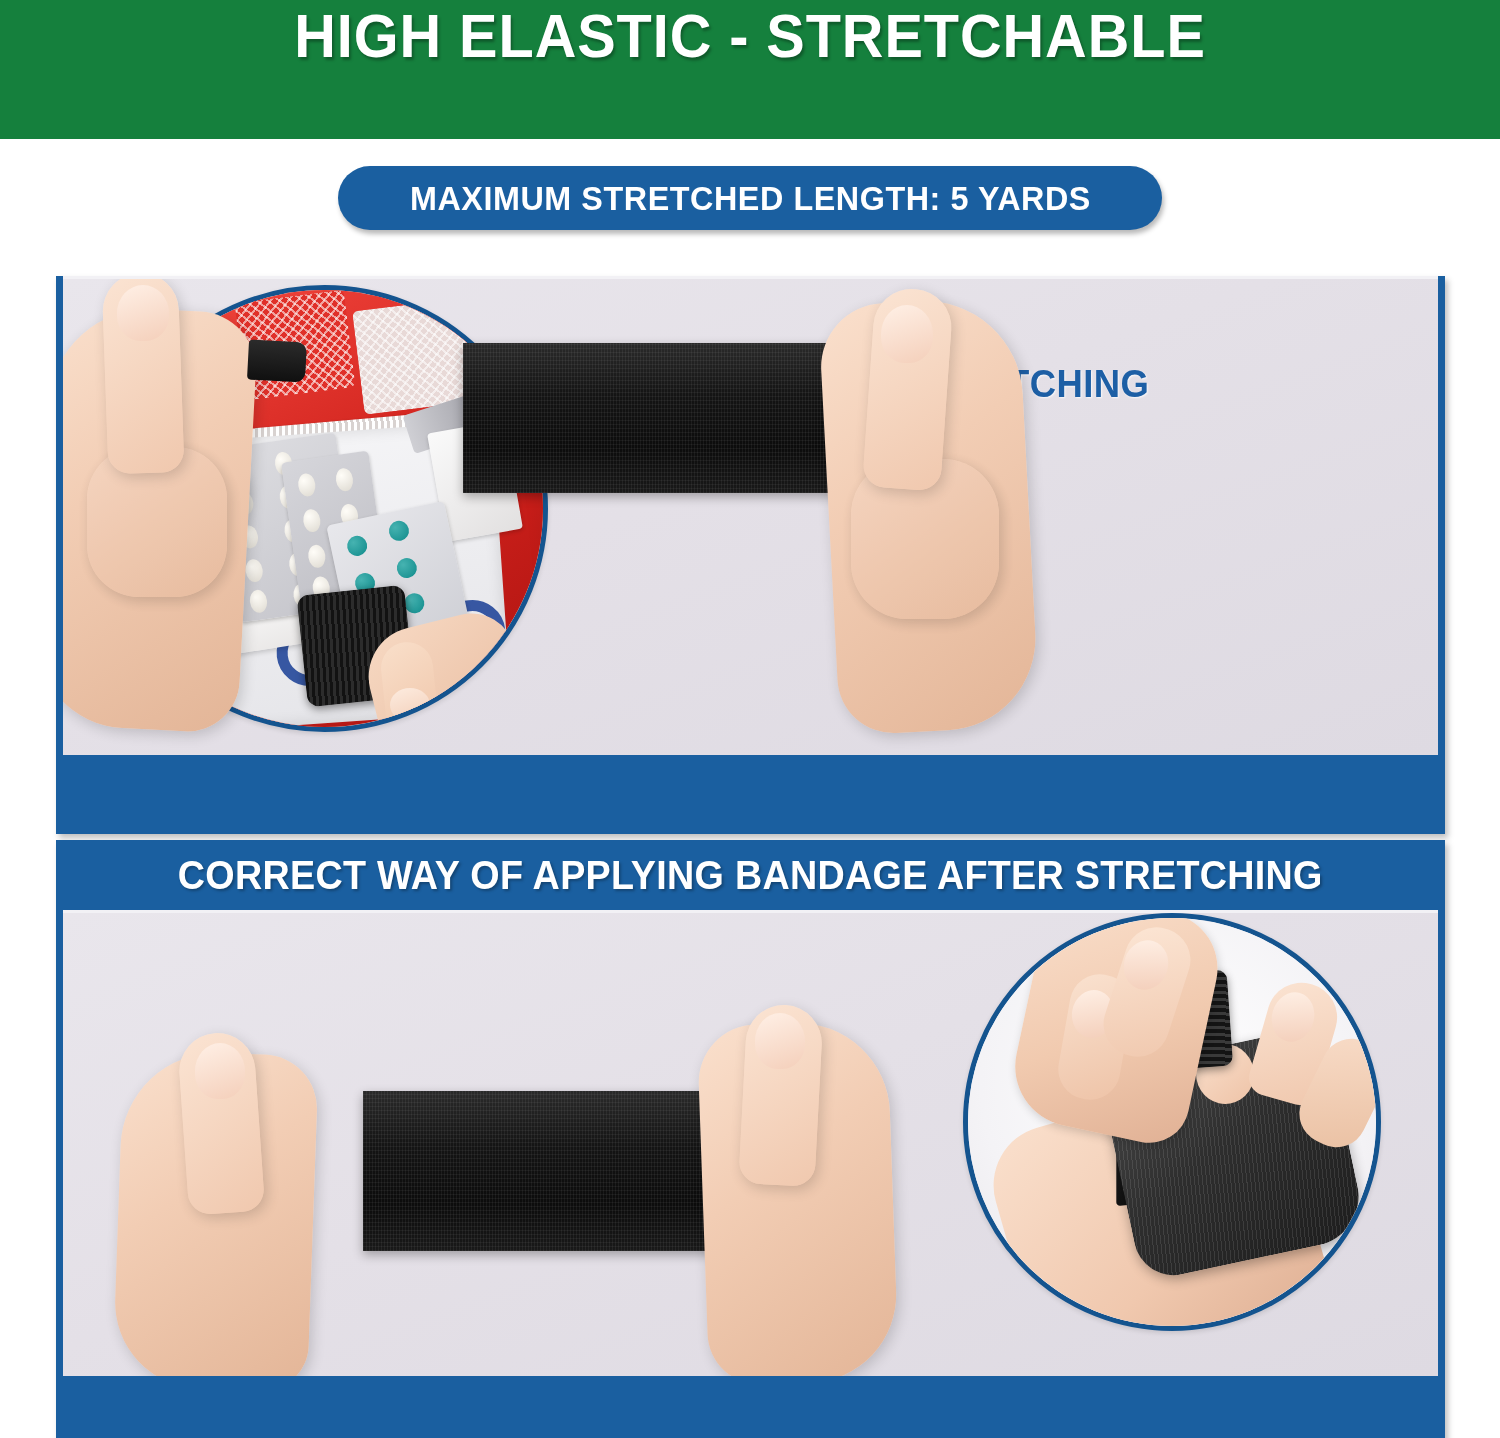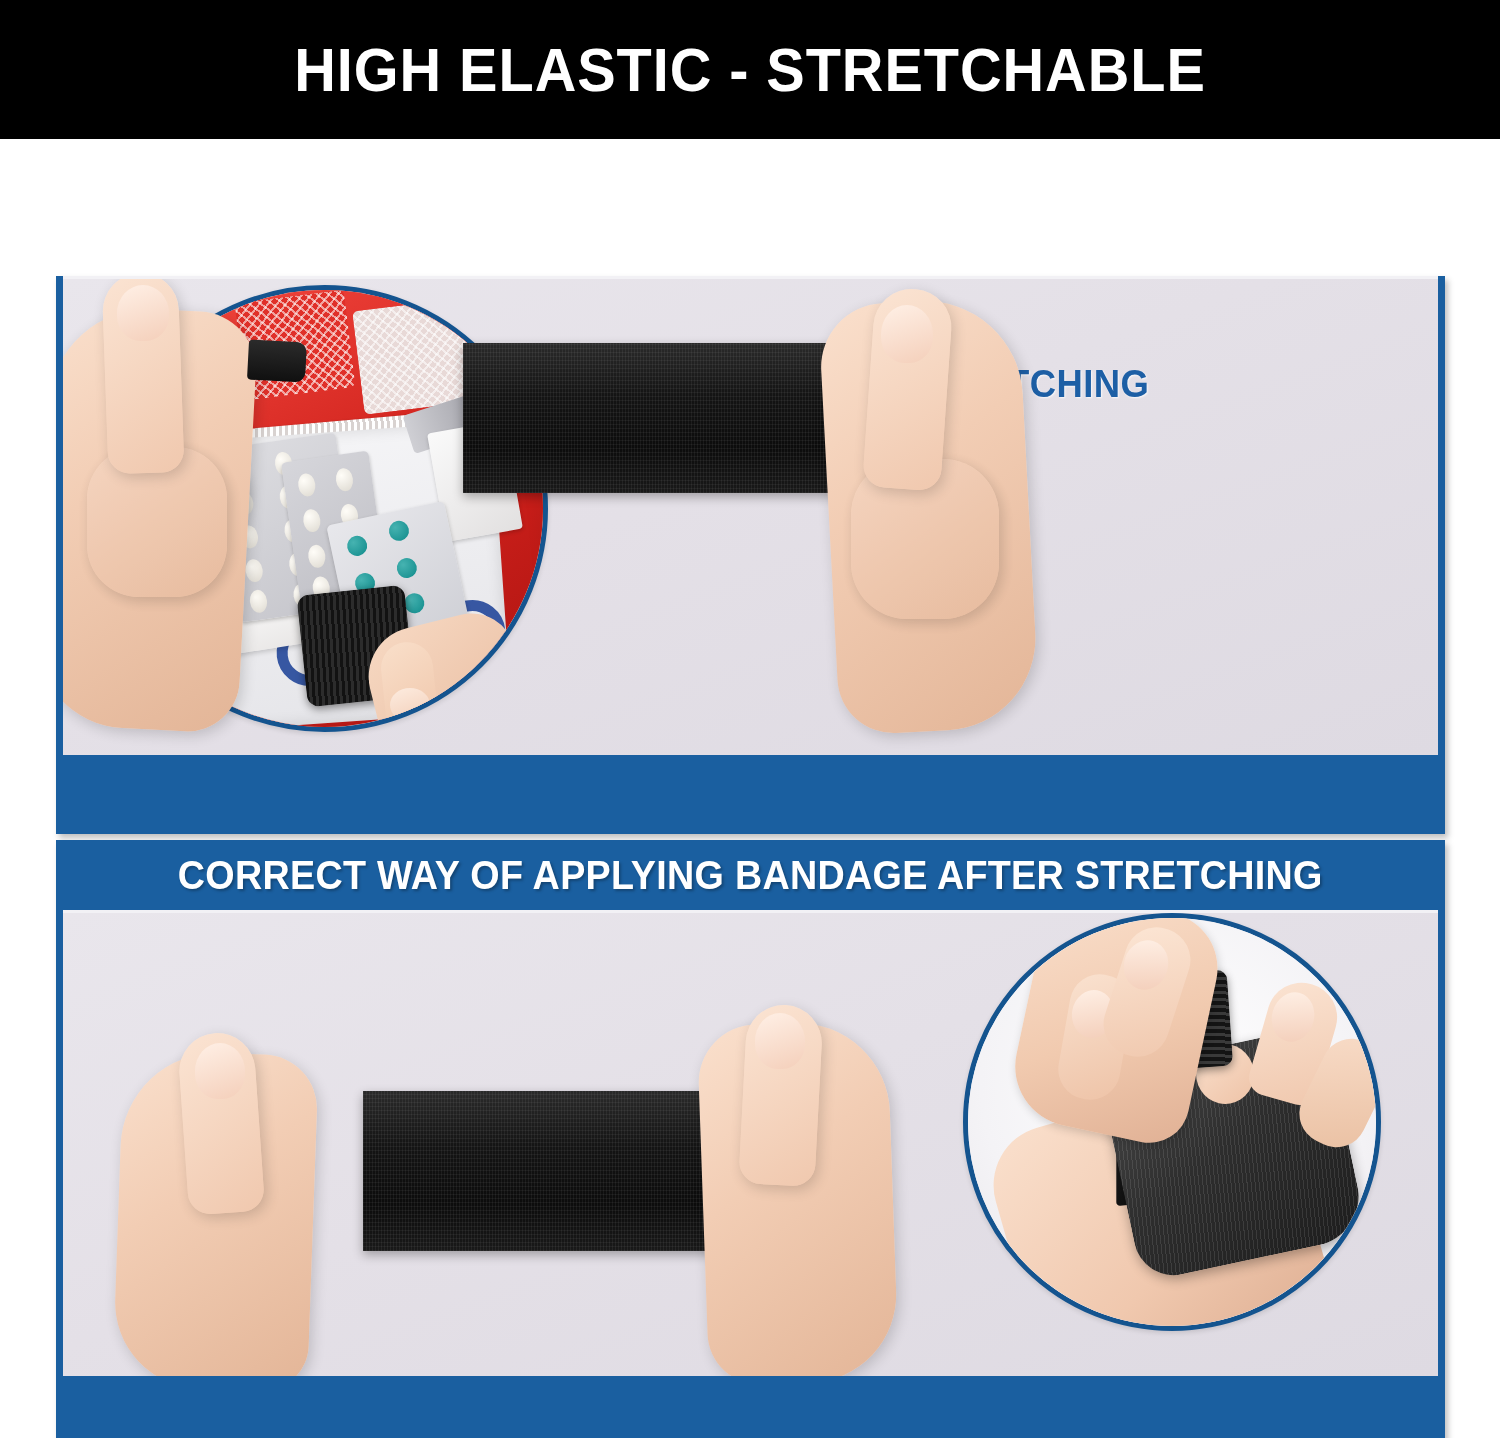--- a/index.html
+++ b/index.html
@@ -17,23 +17,22 @@
     width: 1500px;
     height: 1438px;
     background: #ffffff;
   }
 
   
   .top-banner {
     position: absolute;
     left: 0; top: 0;
     width: 1500px; height: 139px;
-    background: #000000;
+    background: #15803d;
     display: flex;
-    align-items: center;
     justify-content: center;
   }
   .top-banner-title {
     color: #ffffff;
     font-size: 62px;
     font-weight: 700;
     letter-spacing: 1px;
     transform: scaleX(0.93);
     white-space: nowrap;
     text-shadow: 2px 3px 3px rgba(0,0,0,0.30);
@@ -514,20 +513,25 @@
 </style>
 </head>
 <body>
 
 <div id="page">
 
   <div class="top-banner">
     <div class="top-banner-title">HIGH ELASTIC - STRETCHABLE</div>
   </div>
 
+  <div class="pill-wrap">
+    <div class="pill">
+      <span class="pill-text">MAXIMUM STRETCHED LENGTH: 5 YARDS</span>
+    </div>
+  </div>
 
   <section class="panel" id="panel-1">
 
     <div class="panel-photo">
 
       <div class="circle-inset" id="circle-kit">
         <div class="kit-scene">
           <div class="kit-ground"></div>
           <div class="kit-bag"></div>
           <div class="kit-lid"></div>

